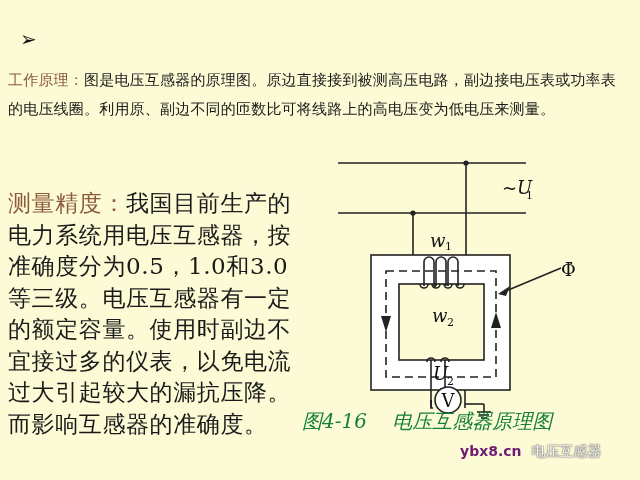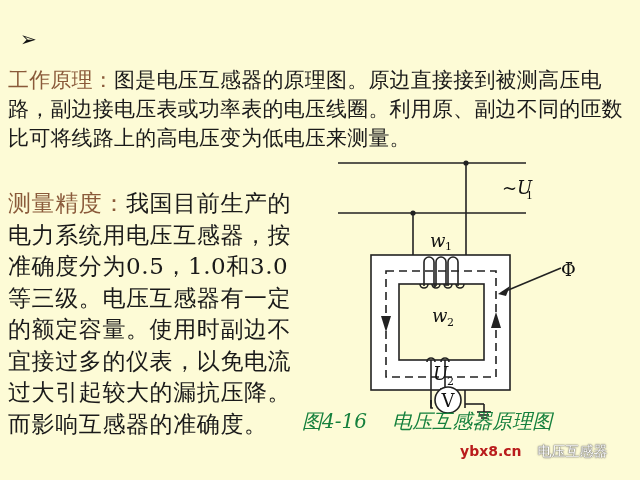--- a/index.html
+++ b/index.html
@@ -11,40 +11,40 @@
       position: relative;
     }
     .title {
       position: absolute; left: 20px; top: 24px;
       font-size: 24px; line-height: 30px; color: #111;
       display: flex; align-items: center;
     }
     .title .arrow { font-size: 20px; margin-right: 4px; }
     .para1 {
       position: absolute; left: 8px; top: 66px; width: 620px;
-      font-size: 21px; line-height: 29px; letter-spacing: 0.2px;
+      font-size: 15px; line-height: 29px; letter-spacing: 0.2px;
     }
     .para2 {
       position: absolute; left: 8px; top: 188px; width: 300px;
       font-size: 23px; line-height: 31.5px; letter-spacing: 0.6px;
     }
     .hl { color: #8a5a3a; }
     .diagram { position: absolute; left: 320px; top: 150px; }
     .caption {
       position: absolute; left: 302px; top: 408px;
       font-size: 20px; color: #15803d; white-space: pre; font-style: italic;
     }
     .watermark {
       position: absolute; left: 460px; top: 443px;
       font-family: "DejaVu Sans", "Liberation Sans", sans-serif;
       font-size: 14px; color: #ffffff;
       text-shadow: 0 0 2px #555, 0 0 1px #333;
       white-space: nowrap;
     }
-    .watermark .site { color: #b91c1c; text-shadow: none; font-weight: bold; margin-right: 16px; }
+    .watermark .site { color: #701a75; text-shadow: none; font-weight: bold; margin-right: 10px; }
   </style>
 </head>
 <body>
 
 <div class="title">
   <span class="arrow">➢</span>
 </div>
 
 <div class="para1">
   <span class="hl">工作原理：</span><span>图是电压互感器的原理图。原边直接接到被测高压电路，副边接电压表或功率表的电压线圈。利用原、副边不同的匝数比可将线路上的高电压变为低电压来测量。</span>

